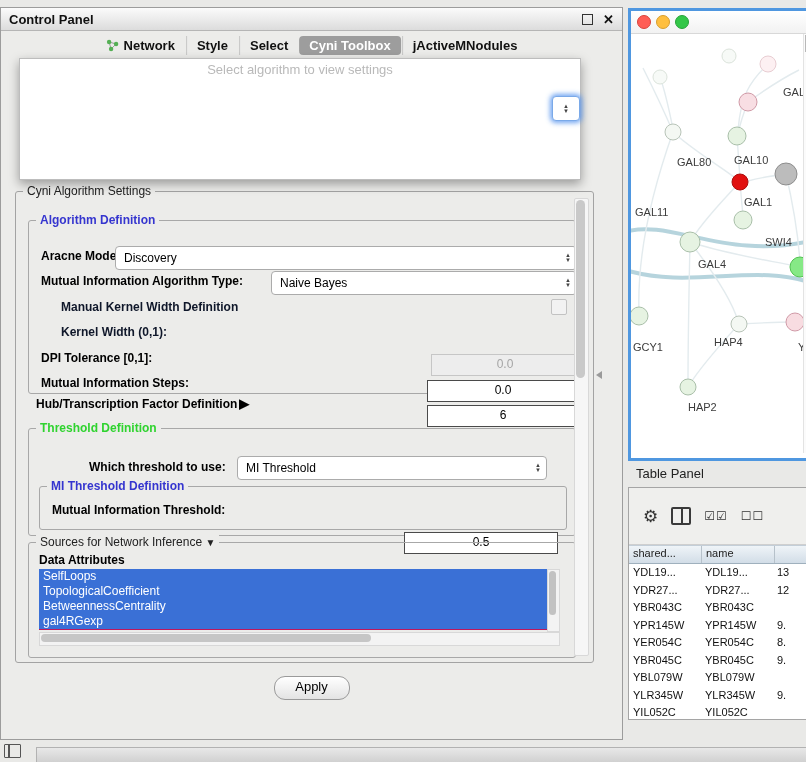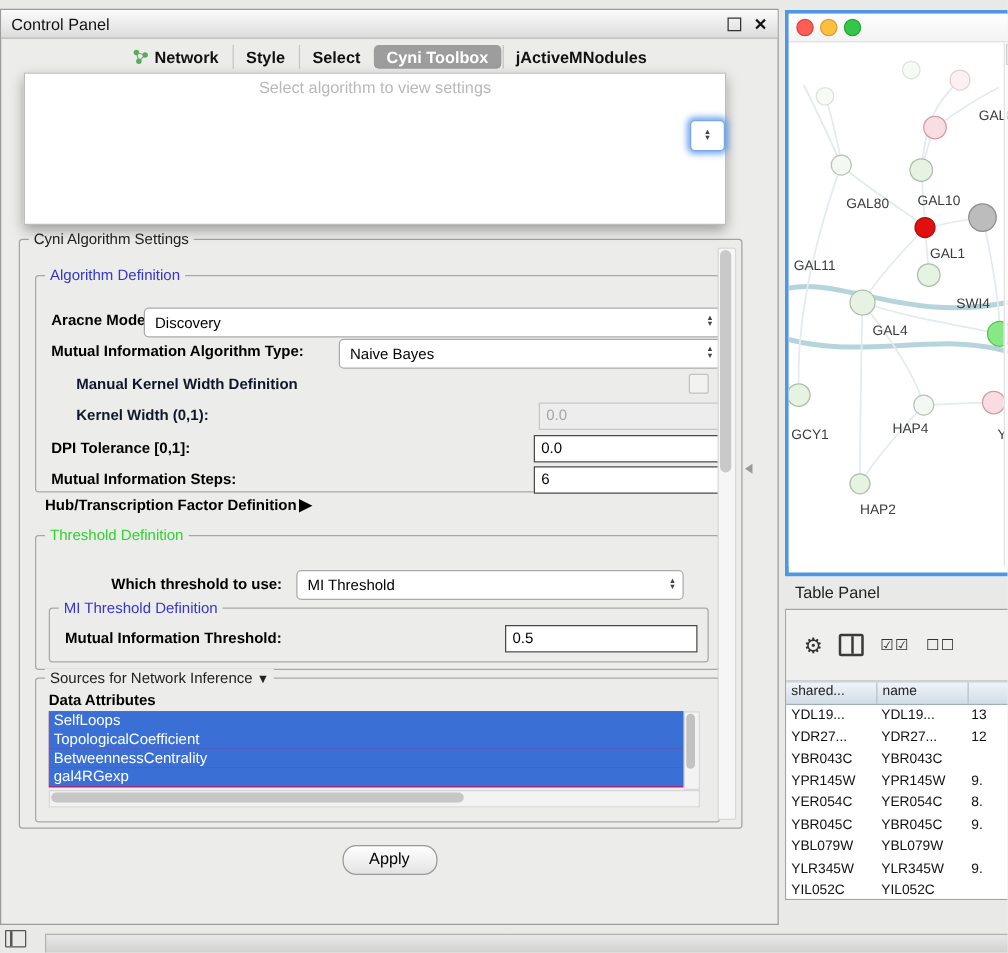--- a/index.html
+++ b/index.html
@@ -6,21 +6,21 @@
   body{width:806px;height:762px;overflow:hidden;background:#e9e9e7;
        font-family:"Liberation Sans",sans-serif;position:relative;}
   #app{position:absolute;inset:0;width:806px;height:762px;overflow:hidden;}
 
   
   .cp{position:absolute;left:0;top:7px;width:621px;height:731px;background:#ececea;
       border:1px solid #9c9c9c;}
   .cp-titlebar{height:22px;background:linear-gradient(#fbfbfb,#dcdcdc);
       border-bottom:1px solid #b5b5b5;display:flex;align-items:center;padding:0 8px;
       font-size:13px;color:#111;}
-  .cp-title{flex:0 0 auto;}
+  .cp-title{flex:0 0 auto;font-weight:bold;}
   .cp-tb-spacer{flex:1;}
   .float-ico{width:9px;height:9px;border:1.5px solid #333;margin-right:10px;display:inline-block;}
   .close-ico{font-size:13px;font-weight:bold;color:#111;line-height:13px;}
 
   .cp-tabs{position:absolute;top:26px;left:50%;transform:translateX(-50%);
       display:flex;align-items:center;height:22px;font-size:13px;white-space:nowrap;font-weight:bold;}
   .cp-tab{padding:2px 10px;display:flex;align-items:center;gap:5px;color:#111;border-radius:4px;}
   .cp-tab + .cp-tab{margin-left:1px;}
   .cp-tab.sep{border-left:1px solid #c6c6c6;border-radius:0;}
   .cp-tab.active{background:#9d9d9d;color:#fff;border-left:none;}
@@ -35,35 +35,35 @@
 
   .combo-focus{position:absolute;left:551px;top:88px;width:26px;height:23px;background:#fff;
       border:1px solid #7aa9e8;border-radius:4px;z-index:21;
       box-shadow:0 0 5px 2px rgba(90,150,240,.85);
       display:flex;flex-direction:column;align-items:center;justify-content:center;
       font-size:6px;line-height:5px;color:#444;}
 
   
   .group{position:absolute;border:1px solid #a8a8a8;border-radius:3px;}
   .group-title{position:absolute;top:-8px;left:7px;background:#ececea;padding:0 4px;
-      font-size:12px;font-weight:normal;white-space:nowrap;}
+      font-size:12px;font-weight:bold;white-space:nowrap;}
   .t-plain{font-weight:normal;color:#222;}
   .t-blue{color:#3535cf;}
   .t-green{color:#2fd32f;}
 
   .settings{position:absolute;left:14px;top:183px;width:577px;height:470px;
       border:1px solid #a3a3a3;border-radius:3px;}
   .lbl{position:absolute;font-size:12px;font-weight:bold;color:#000;white-space:nowrap;}
   .lbl.disabled{color:#0f172a;margin-left:20px;}
   .combo{position:absolute;height:22px;background:#fff;border:1px solid #ababab;border-radius:4px;
       display:flex;align-items:center;font-size:12px;padding-left:8px;color:#000;}
   .combo .arrows{margin-left:auto;width:16px;display:flex;flex-direction:column;align-items:center;
       justify-content:center;font-size:6px;line-height:5px;color:#444;}
   .field{position:absolute;height:20px;background:#fff;border:1px solid #4a4a4a;font-size:12px;
-      text-align:left;padding:0 5px;line-height:18px;color:#000;}
+      text-align:center;padding:0 5px;line-height:18px;color:#000;margin-top:32px;}
   .field.disabled{background:#ededed;border:1px solid #c6c6c6;color:#a5a5a5;}
   .checkbox{position:absolute;width:14px;height:14px;background:#f2f2f2;border:1px solid #c2c2c2;
       border-radius:2px;}
 
   .grp-algo{left:12px;top:28px;width:546px;height:172px;}
   .grp-threshold{left:12px;top:236px;width:546px;height:106px;}
   .grp-mi{left:10px;top:57px;width:526px;height:42px;}
   .grp-sources{left:12px;top:350px;width:546px;height:114px;}
 
   .hub-row{position:absolute;left:20px;top:204px;font-size:12px;font-weight:bold;color:#000;

